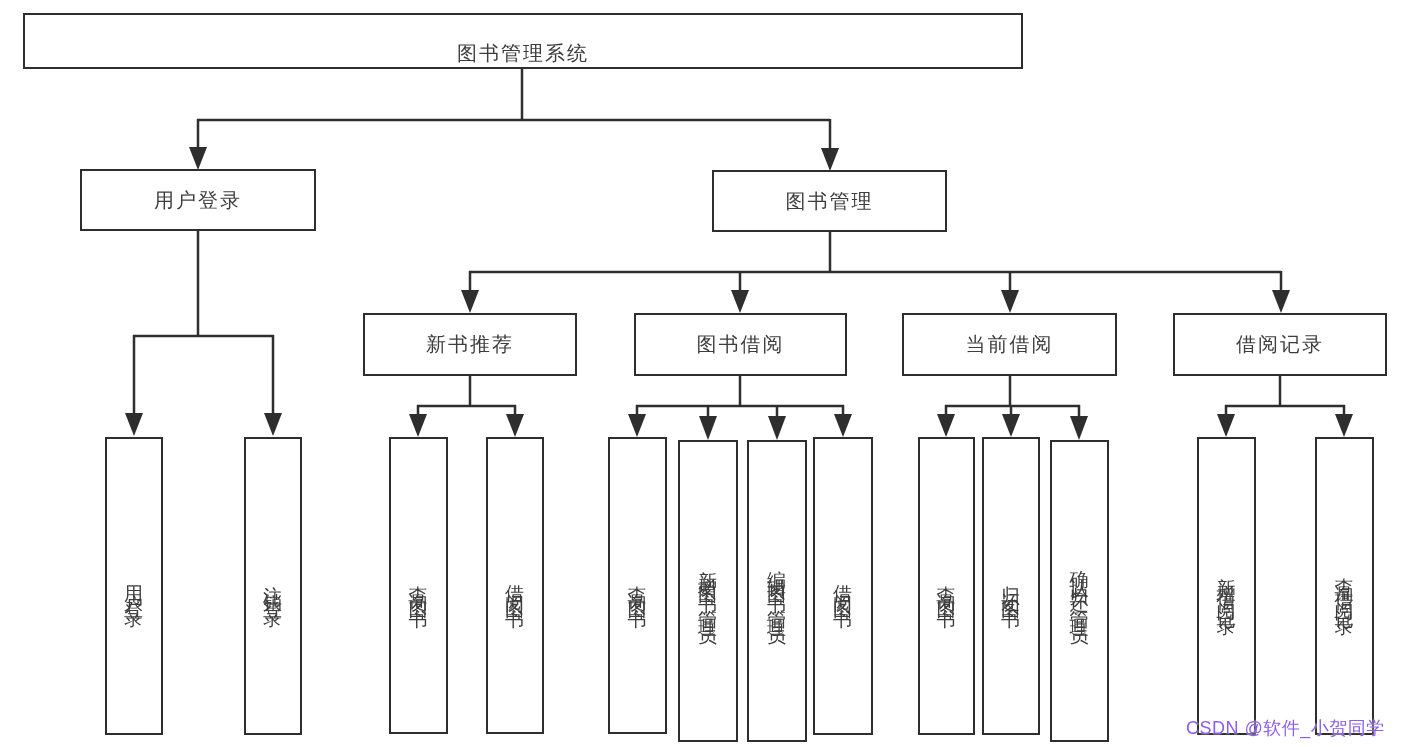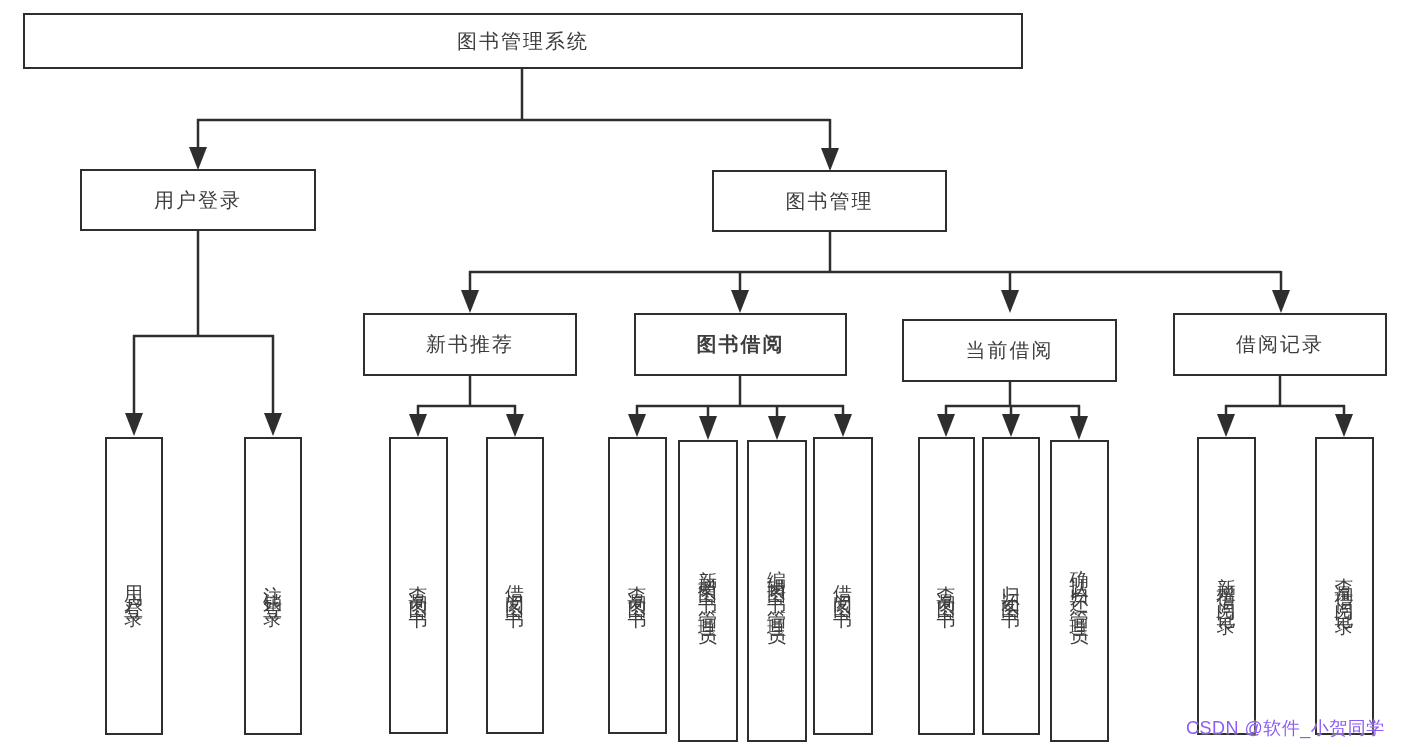--- a/index.html
+++ b/index.html
@@ -124,38 +124,38 @@
     <polygon points="1070,416 1088,416 1079,440"></polygon>
 
     <line x1="1280" y1="376" x2="1280" y2="406"></line>
     <line x1="1225" y1="406" x2="1345" y2="406"></line>
     <line x1="1226" y1="405" x2="1226" y2="416"></line>
     <polygon points="1217,414 1235,414 1226,437"></polygon>
     <line x1="1344" y1="405" x2="1344" y2="416"></line>
     <polygon points="1335,414 1353,414 1344,437"></polygon>
   </svg>
 
-  <div class="node" style="left:23px; top:13px; width:1000px; height:56px;">
+  <div class="node" style="left:23px; top:13px; width:1000px; height:56px;align-items:flex-end;">
     <span class="lbl">图书管理系统</span>
   </div>
 
   <div class="node" style="left:80px; top:169px; width:236px; height:62px;">
     <span class="lbl">用户登录</span>
   </div>
   <div class="node" style="left:363px; top:313px; width:214px; height:63px;">
     <span class="lbl">新书推荐</span>
   </div>
 
   <div class="node" style="left:712px; top:170px; width:235px; height:62px;">
     <span class="lbl">图书管理</span>
   </div>
-  <div class="node" style="left:634px; top:313px; width:213px; height:63px;font-weight:bold;">
+  <div class="node" style="left:634px; top:313px; width:213px; height:63px;">
     <span class="lbl">图书借阅</span>
   </div>
-  <div class="node" style="left:902px; top:313px; width:215px; height:63px;margin-top:6px;">
+  <div class="node" style="left:902px; top:313px; width:215px; height:63px;">
     <span class="lbl">当前借阅</span>
   </div>
   <div class="node" style="left:1173px; top:313px; width:214px; height:63px;">
     <span class="lbl">借阅记录</span>
   </div>
 
   <div class="node vnode" style="left:105px; top:437px; width:58px; height:298px;">
     <span class="lbl">用户登录</span>
   </div>
   <div class="node vnode" style="left:244px; top:437px; width:58px; height:298px;">

